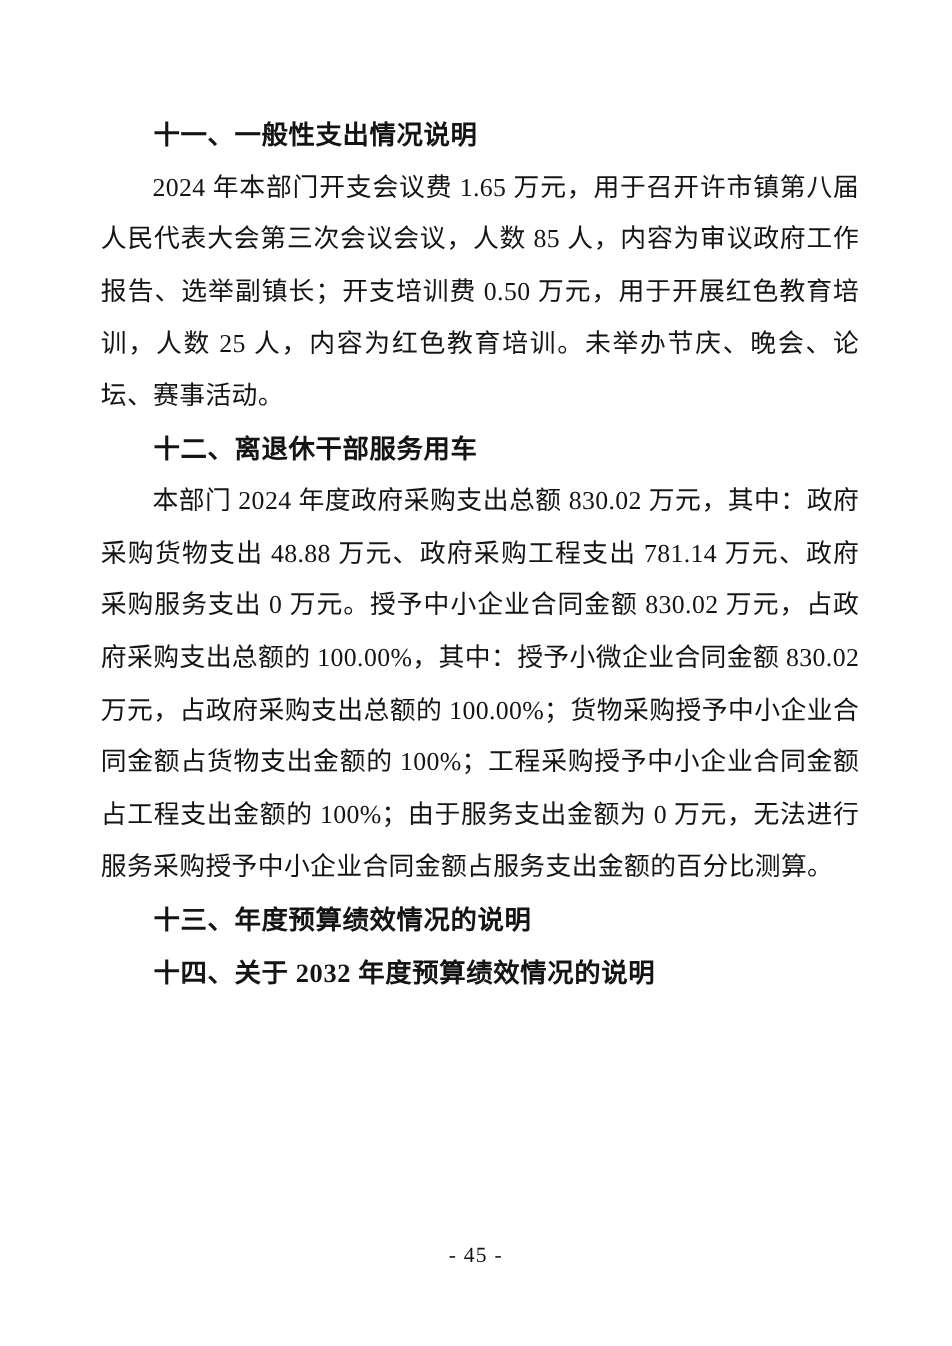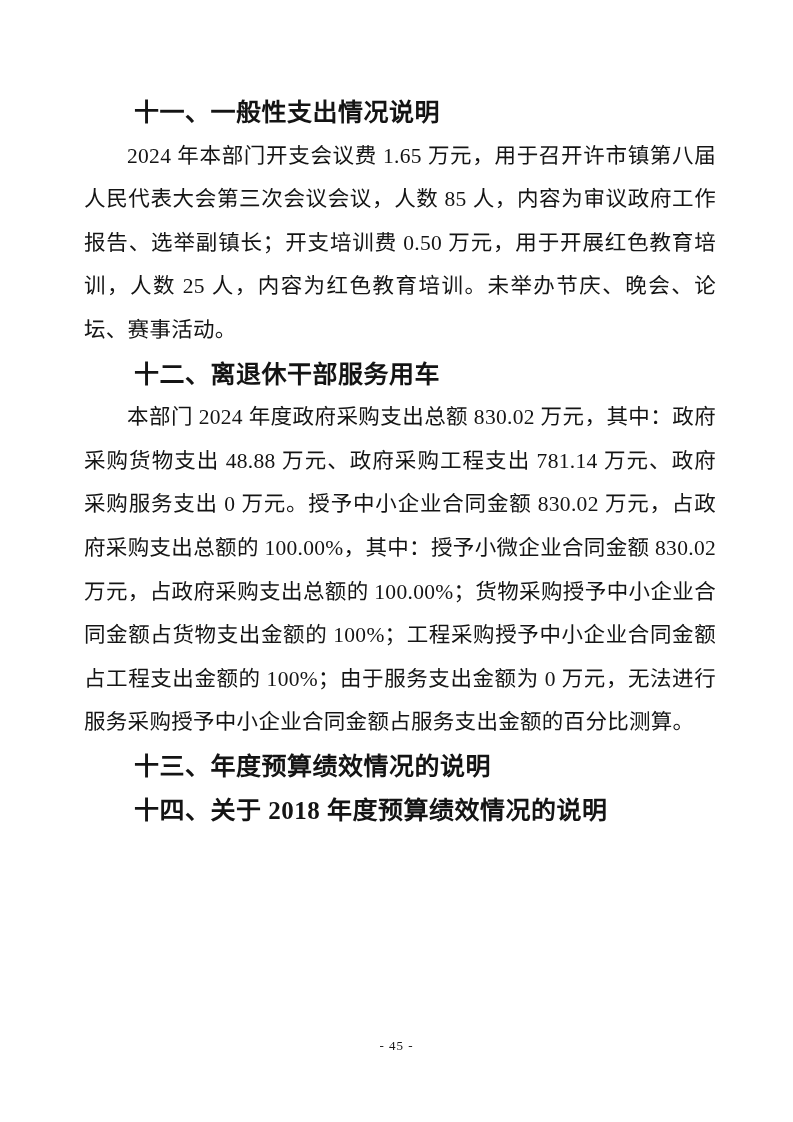--- a/index.html
+++ b/index.html
@@ -23,40 +23,40 @@
     width: 632px;
     font-size: 21.5px;
     line-height: 43.6px;
   }
   .section {
     margin: 0;
     padding: 0;
   }
   .heading {
     margin: 0;
-    font-size: 25px;
+    font-size: 22px;
     font-weight: 700;
     text-indent: 2em;
     text-align: left;
     letter-spacing: 0.5px;
   }
   .para {
     margin: 0;
     text-indent: 2em;
     text-align: justify;
     text-justify: inter-ideograph;
     letter-spacing: 0.3px;
   }
   .page-number {
     position: absolute;
     top: 1036px;
     left: 0;
     width: 100%;
     text-align: center;
-    font-size: 13px;
+    font-size: 18px;
     line-height: 20px;
     color: #141414;
     letter-spacing: 1px;
   }
 </style>
 </head>
 <body>
 
 <div class="page">
   <main class="content">
@@ -69,19 +69,19 @@
     <section class="section">
       <h2 class="heading">十二、离退休干部服务用车</h2>
       <p class="para">本部门 2024 年度政府采购支出总额 830.02 万元，其中：政府采购货物支出 48.88 万元、政府采购工程支出 781.14 万元、政府采购服务支出 0 万元。授予中小企业合同金额 830.02 万元，占政府采购支出总额的 100.00%，其中：授予小微企业合同金额 830.02 万元，占政府采购支出总额的 100.00%；货物采购授予中小企业合同金额占货物支出金额的 100%；工程采购授予中小企业合同金额占工程支出金额的 100%；由于服务支出金额为 0 万元，无法进行服务采购授予中小企业合同金额占服务支出金额的百分比测算。</p>
     </section>
 
     <section class="section">
       <h2 class="heading">十三、年度预算绩效情况的说明</h2>
     </section>
 
     <section class="section">
-      <h2 class="heading">十四、关于 2018 年度预算绩效情况的说明</h2>
+      <h2 class="heading">十四、关于 2032 年度预算绩效情况的说明</h2>
     </section>
 
   </main>
 
   <footer class="page-number">- 45 -</footer>
 </div>
 
 </body></html>

